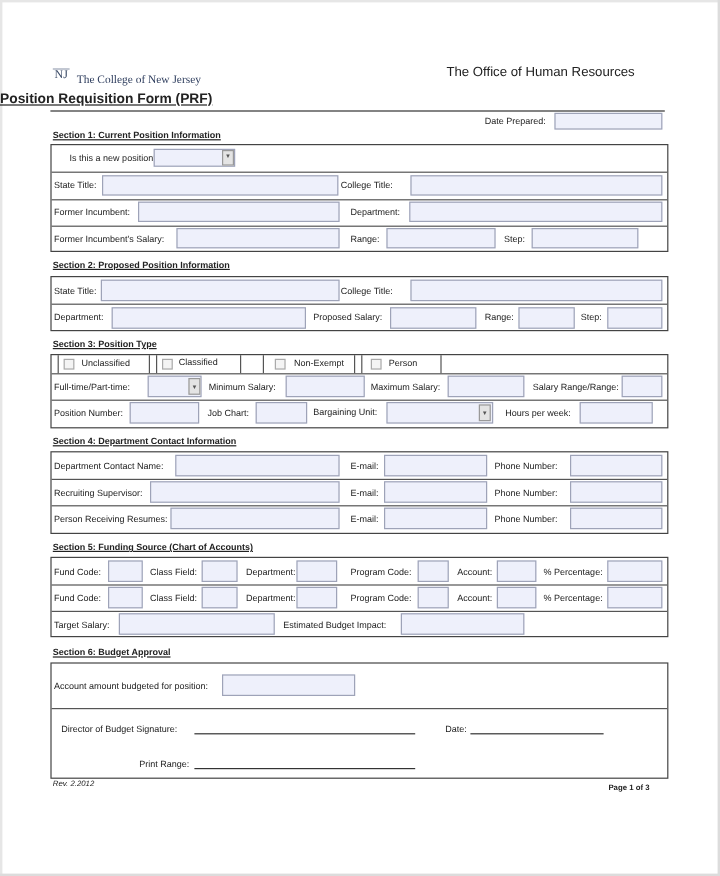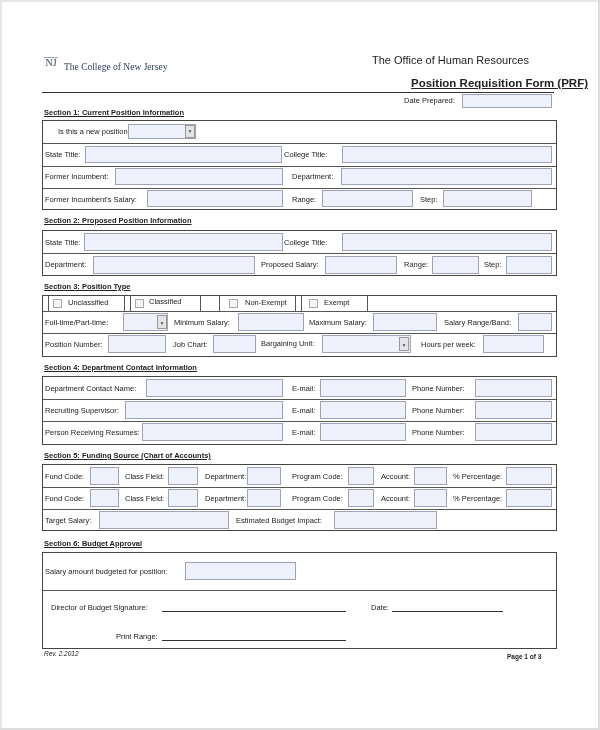--- a/index.html
+++ b/index.html
@@ -5,21 +5,21 @@
   html, body { margin:0; padding:0; }
   body { width:600px; height:730px; background:#ffffff; position:relative; overflow:hidden;
          font-family:"Liberation Sans", sans-serif; color:#222; }
   .page-border-r { position:absolute; right:0; top:0; width:2px; height:730px; background:#dcdcdc; }
   .page-border-b { position:absolute; left:0; bottom:0; width:600px; height:2px; background:#dcdcdc; }
   .page-border-t { position:absolute; left:0; top:0; width:600px; height:2px; background:#e6e6e6; }
   .page-border-l { position:absolute; left:0; top:0; width:2px; height:730px; background:#e6e6e6; }
   .logo-mark { position:absolute; left:44px; top:57px; width:14px; height:18px; font-family:"Liberation Serif", serif; font-size:10px; line-height:9px; color:#3a4a66; border-top:1px solid #9aa3b5; text-align:center; }
   .logo-text { position:absolute; left:64px; top:62px; font-family:"Liberation Serif", serif; font-size:9.5px; color:#2f3e5e; white-space:nowrap; }
   .office { position:absolute; left:372px; top:54px; font-size:11px; color:#222; white-space:nowrap; }
-  .form-title { position:absolute; left:0; width:588px; top:77px; text-align:right; font-size:11.5px; font-weight:bold; text-decoration:underline; color:#222; }
+  .form-title { position:absolute; left:0; width:588px; top:77px; text-align:left; font-size:11.5px; font-weight:bold; text-decoration:underline; color:#222; }
   .rule { position:absolute; left:42px; top:92px; width:512px; height:1px; background:#333; }
   .label { position:absolute; font-size:7.5px; color:#222; white-space:nowrap; line-height:10px; }
   .sec { position:absolute; left:44px; font-size:7.5px; font-weight:bold; text-decoration:underline; color:#222; white-space:nowrap; }
   .box { position:absolute; border:1.5px solid #444; box-sizing:border-box; }
   .hline { position:absolute; height:1px; background:#555; }
   .vline { position:absolute; width:1px; background:#555; }
   .field { position:absolute; background:#eef0fb; border:1px solid #9ea3b8; box-sizing:border-box; }
   .dd-btn { position:absolute; width:10px; background:#e4e4e4; border:1px solid #999; box-sizing:border-box; font-size:5px; line-height:10px; text-align:center; color:#555; }
   .cb { position:absolute; width:9px; height:9px; border:1px solid #aaa; background:#f4f4f4; box-sizing:border-box; }
   .sigline { position:absolute; height:1px; background:#333; }
@@ -99,30 +99,30 @@
 <div class="vline" style="left:301px;top:296px;height:15px;"></div>
 <div class="vline" style="left:367px;top:296px;height:15px;"></div>
 
 <div class="cb" style="left:53px;top:299px;"></div>
 <div class="label" style="left:68px;top:298px;">Unclassified</div>
 <div class="cb" style="left:135px;top:299px;"></div>
 <div class="label" style="left:149px;top:297px;">Classified</div>
 <div class="cb" style="left:229px;top:299px;"></div>
 <div class="label" style="left:245px;top:298px;">Non-Exempt</div>
 <div class="cb" style="left:309px;top:299px;"></div>
-<div class="label" style="left:324px;top:298px;">Exempt</div>
+<div class="label" style="left:324px;top:298px;">Person</div>
 
 <div class="label" style="left:45px;top:318px;">Full-time/Part-time:</div>
 <div class="field" style="left:123px;top:313px;width:45px;height:18px;"></div>
 <div class="dd-btn" style="left:157px;top:315px;height:14px;line-height:14px;">▼</div>
 <div class="label" style="left:174px;top:318px;">Minimum Salary:</div>
 <div class="field" style="left:238px;top:313px;width:66px;height:18px;"></div>
 <div class="label" style="left:309px;top:318px;">Maximum Salary:</div>
 <div class="field" style="left:373px;top:313px;width:64px;height:18px;"></div>
-<div class="label" style="left:444px;top:318px;">Salary Range/Band:</div>
+<div class="label" style="left:444px;top:318px;">Salary Range/Range:</div>
 <div class="field" style="left:518px;top:313px;width:34px;height:18px;"></div>
 
 <div class="label" style="left:45px;top:340px;">Position Number:</div>
 <div class="field" style="left:108px;top:335px;width:58px;height:18px;"></div>
 <div class="label" style="left:173px;top:340px;">Job Chart:</div>
 <div class="field" style="left:213px;top:335px;width:43px;height:18px;"></div>
 <div class="label" style="left:261px;top:339px;">Bargaining Unit:</div>
 <div class="field" style="left:322px;top:335px;width:89px;height:18px;"></div>
 <div class="dd-btn" style="left:399px;top:337px;height:14px;line-height:14px;">▼</div>
 <div class="label" style="left:421px;top:340px;">Hours per week:</div>
@@ -187,21 +187,21 @@
 
 <div class="label" style="left:45px;top:516px;">Target Salary:</div>
 <div class="field" style="left:99px;top:511px;width:130px;height:18px;"></div>
 <div class="label" style="left:236px;top:516px;">Estimated Budget Impact:</div>
 <div class="field" style="left:334px;top:511px;width:103px;height:18px;"></div>
 
 <div class="sec" style="top:539px;">Section 6: Budget Approval</div>
 <div class="box" style="left:42px;top:552px;width:515px;height:97px;"></div>
 <div class="hline" style="left:43px;top:590px;width:513px;"></div>
 
-<div class="label" style="left:45px;top:567px;">Salary amount budgeted for position:</div>
+<div class="label" style="left:45px;top:567px;">Account amount budgeted for position:</div>
 <div class="field" style="left:185px;top:562px;width:111px;height:18px;"></div>
 
 <div class="label" style="left:51px;top:603px;">Director of Budget Signature:</div>
 <div class="sigline" style="left:162px;top:611px;width:184px;"></div>
 <div class="label" style="left:371px;top:603px;">Date:</div>
 <div class="sigline" style="left:392px;top:611px;width:111px;"></div>
 
 <div class="label" style="left:116px;top:632px;">Print Range:</div>
 <div class="sigline" style="left:162px;top:640px;width:184px;"></div>
 

